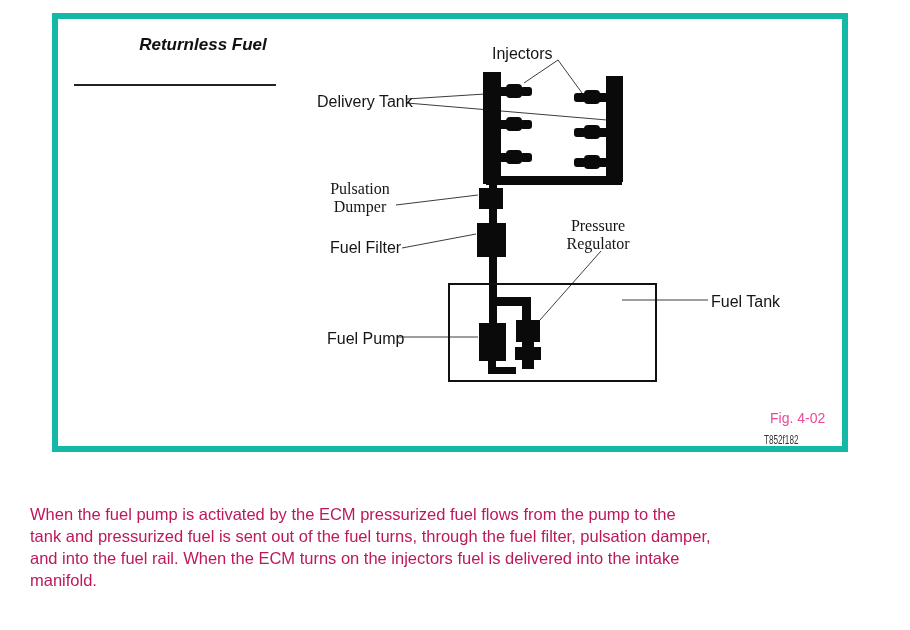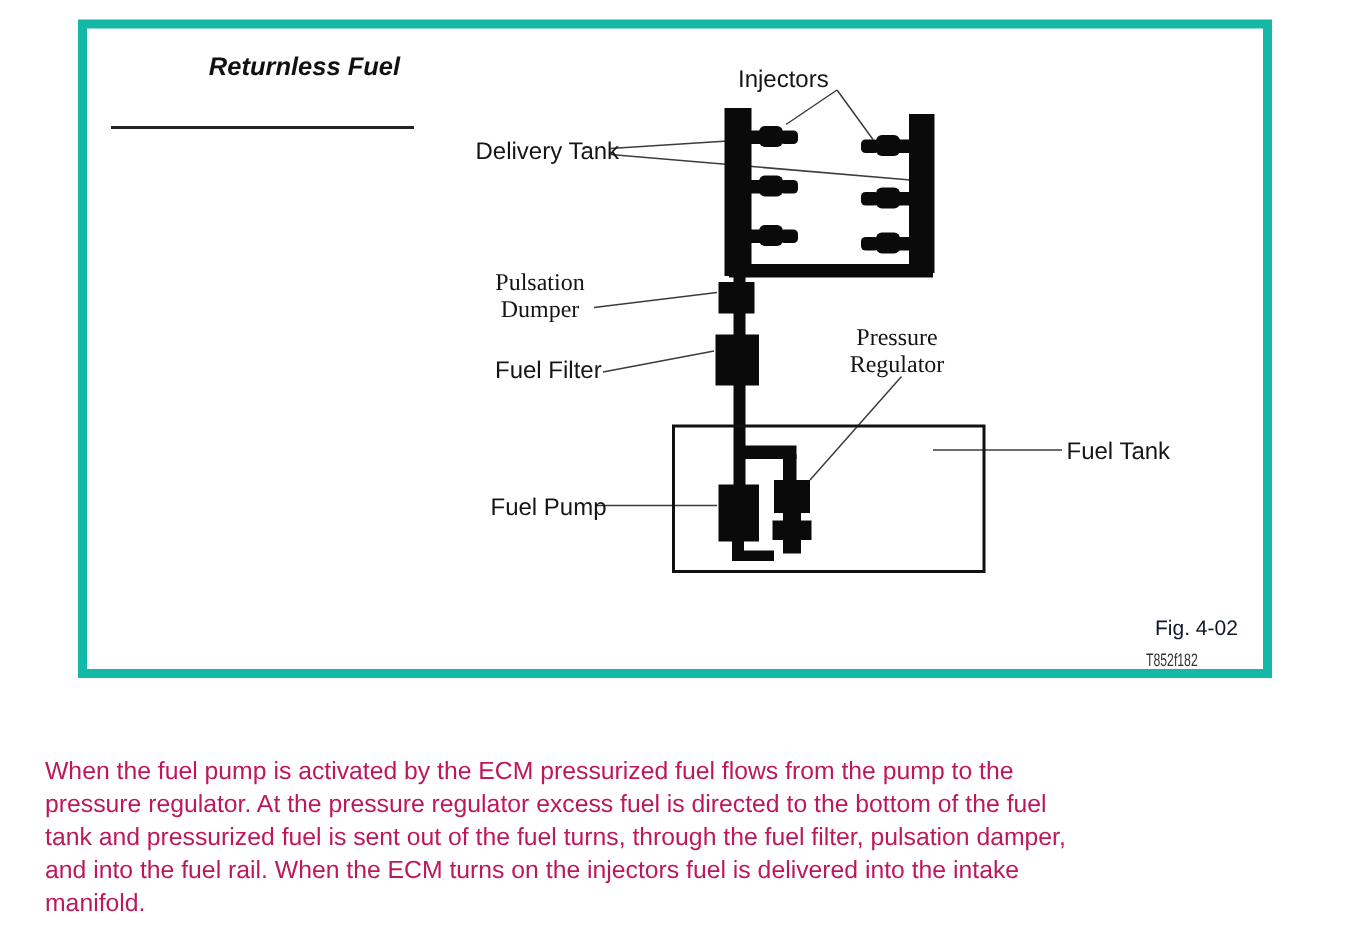--- a/index.html
+++ b/index.html
@@ -29,21 +29,21 @@
   }
   
   .inj { position:absolute; width:34px; height:16px; }
   .inj .stem { position:absolute; left:0;  top:4px; width:9px;  height:9px;  background:#0a0a0a; }
   .inj .body { position:absolute; left:7px; top:1px; width:16px; height:14px; background:#0a0a0a; border-radius:4px; }
   .inj .tip  { position:absolute; left:21px; top:4px; width:12px; height:9px; background:#0a0a0a; border-radius:3px; }
   .inj.mirror { transform:scaleX(-1); }
   
   .leads { position:absolute; left:0; top:0; width:792px; height:435px; }
   
-  .fig-num  { position:absolute; left:712px; top:391px; font-size:14px; color:#0f172a; }
+  .fig-num  { position:absolute; left:712px; top:391px; font-size:14px; color:#ec4899; }
   .fig-code {
     position:absolute; left:706px; top:414px; font-size:12px; color:#333;
     transform:scaleX(0.68); transform-origin:left center; letter-spacing:0px;
   }
   
   .body-heading { position:absolute; left:30px; top:480px; font-size:16.5px; font-weight:bold; color:#111; }
   .body-text { position:absolute; left:30px; top:503px; width:860px; font-size:16.5px; line-height:22px; color:#be185d; }
 </style>
 </head>
 <body>
@@ -137,19 +137,18 @@
     <div class="blk" style="left:421px; top:304px; width:27px; height:38px;"></div>
     <div class="blk" style="left:430px; top:341px; width:8px;  height:14px;"></div>
     <div class="blk" style="left:430px; top:348px; width:28px; height:7px;"></div>
 
     <div class="fig-num">Fig. 4-02</div>
     <div class="fig-code">T852f182</div>
   </div>
 
   <div class="body-text">
     <div>When the fuel pump is activated by the ECM pressurized fuel flows from the pump to the</div>
-    <div>pressure regulator. At the pressure regulator excess fuel is directed to the bottom of the fuel</div>
     <div>tank and pressurized fuel is sent out of the fuel turns, through the fuel filter, pulsation damper,</div>
     <div>and into the fuel rail. When the ECM turns on the injectors fuel is delivered into the intake</div>
     <div>manifold.</div>
   </div>
 
 </div>
 
 </body></html>

